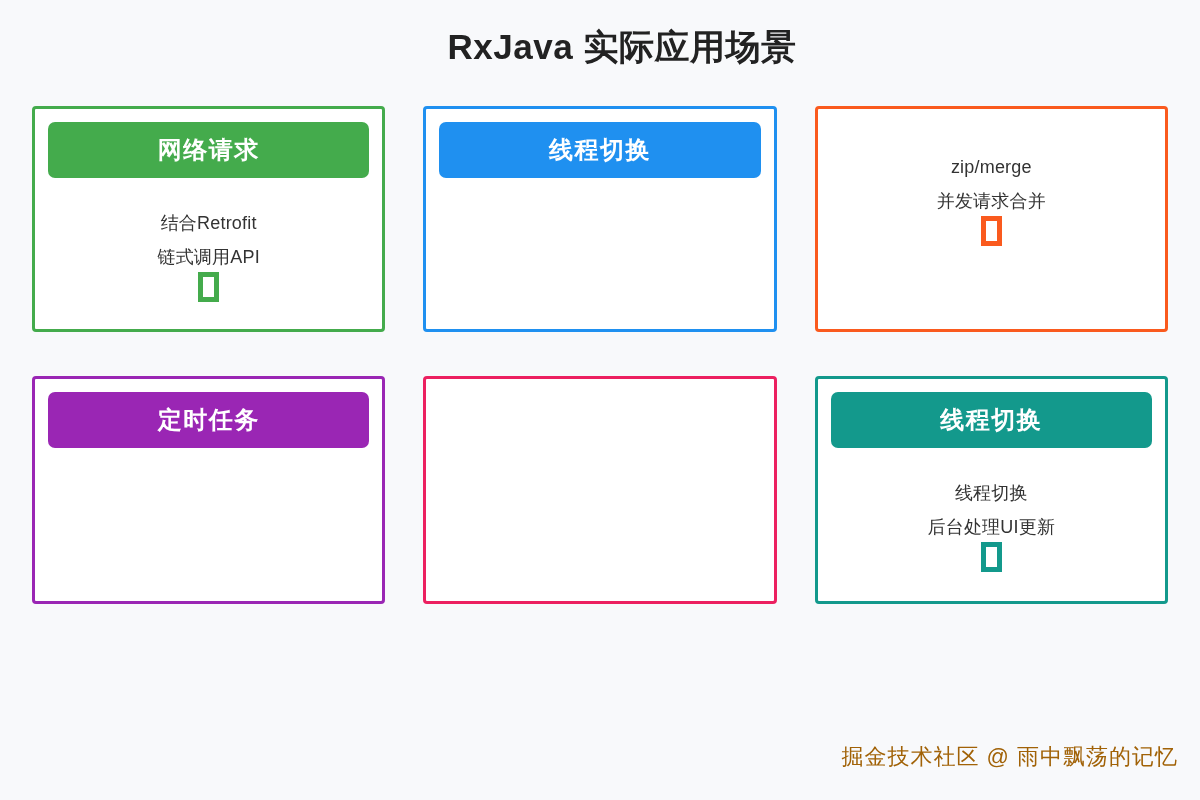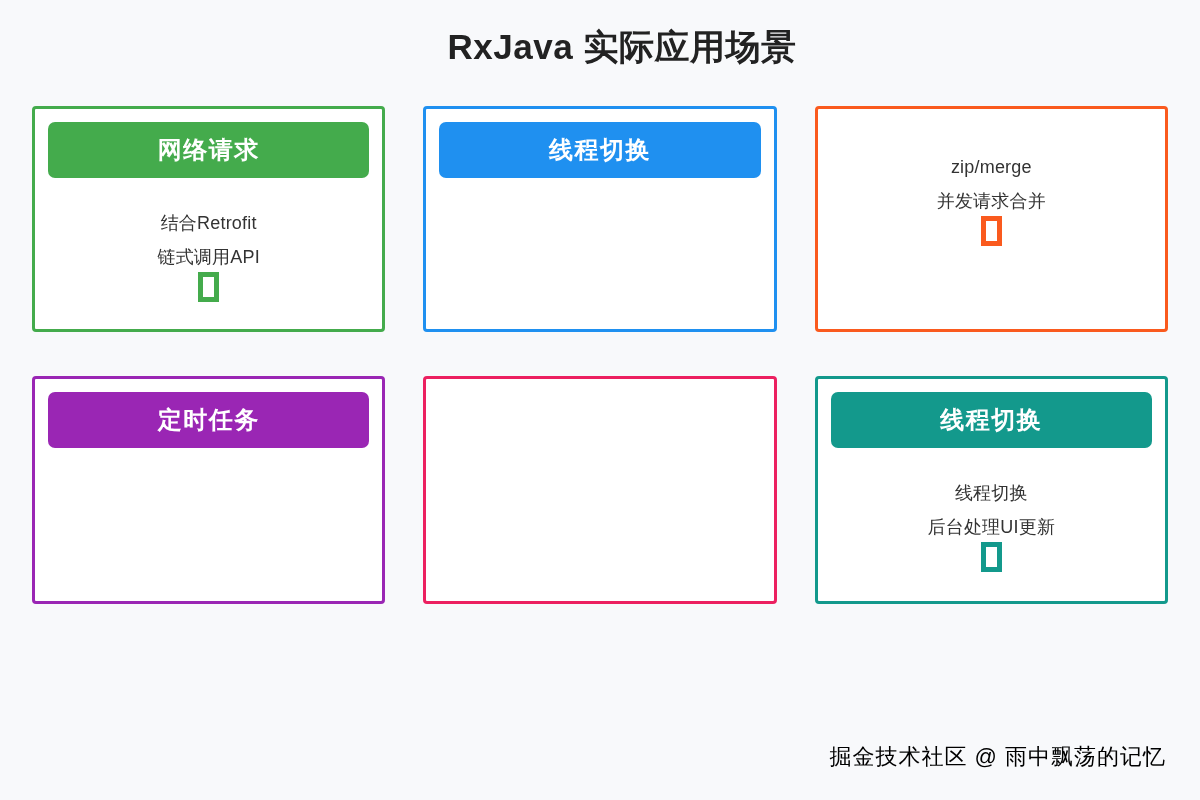--- a/index.html
+++ b/index.html
@@ -105,24 +105,24 @@
     height: 30px;
     box-sizing: border-box;
     border: 5px solid var(--accent);
     background: #ffffff;
     margin-top: 2px;
   }
 
   
   .watermark {
     position: absolute;
-    right: 34px;
+    right: 22px;
     bottom: 28px;
     font-size: 22px;
-    color: #000000;
+    color: #a16207;
     letter-spacing: 1px;
     white-space: nowrap;
     user-select: none;
   }
 </style>
 </head>
 <body style="background: rgb(248, 249, 251);">
 
 <div class="page">
 

